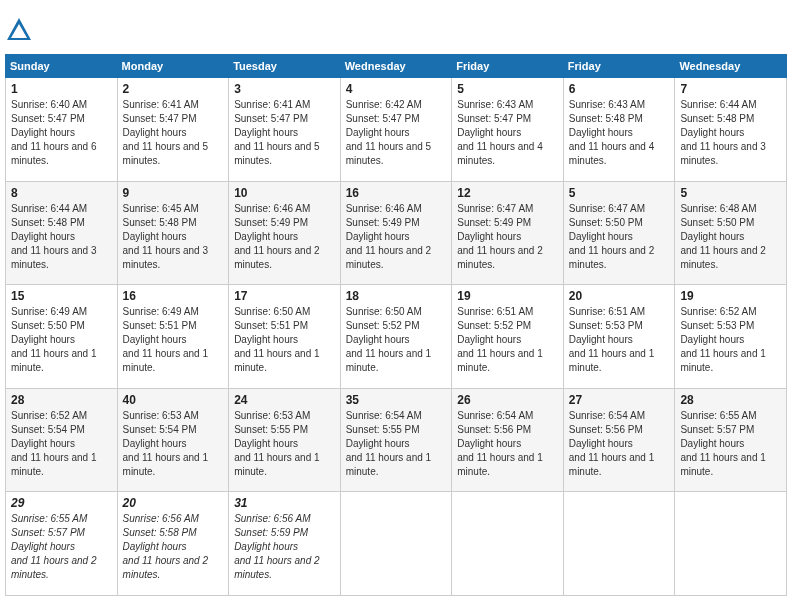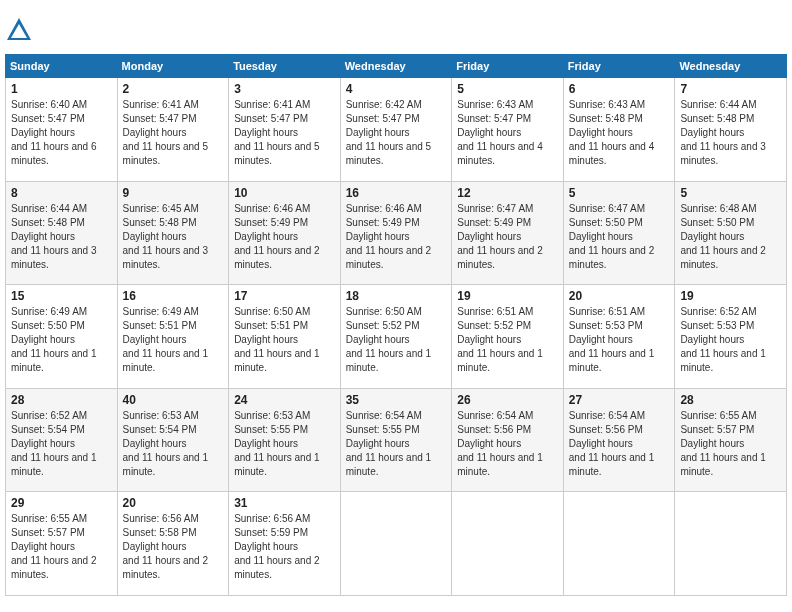--- a/index.html
+++ b/index.html
@@ -90,20 +90,21 @@
     .day-detail {
       color: #333;
       font-size: 10px;
       line-height: 1.4;
     }
     .empty-cell {
       background: #fff !important;
     }
     .last-row td {
       height: 60px;
+      font-style: italic;
     }
   </style>
 </head>
 <body>
 
 <div class="page">
   <div class="header">
     <div class="logo">
       <svg class="logo-icon" viewBox="0 0 28 28">
         <polygon points="14,2 26,24 2,24" fill="#1a6faf"></polygon>

